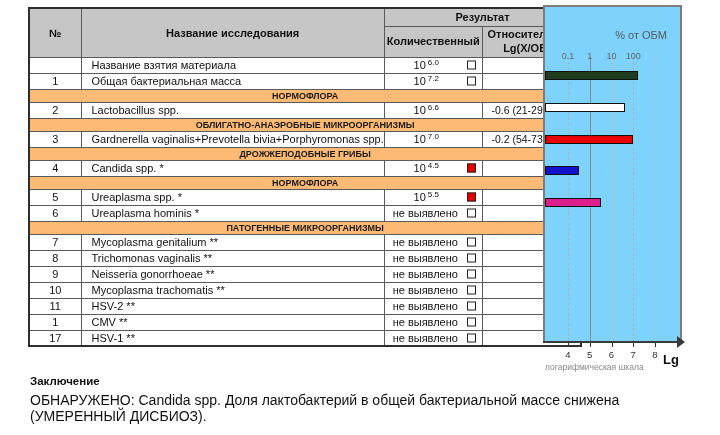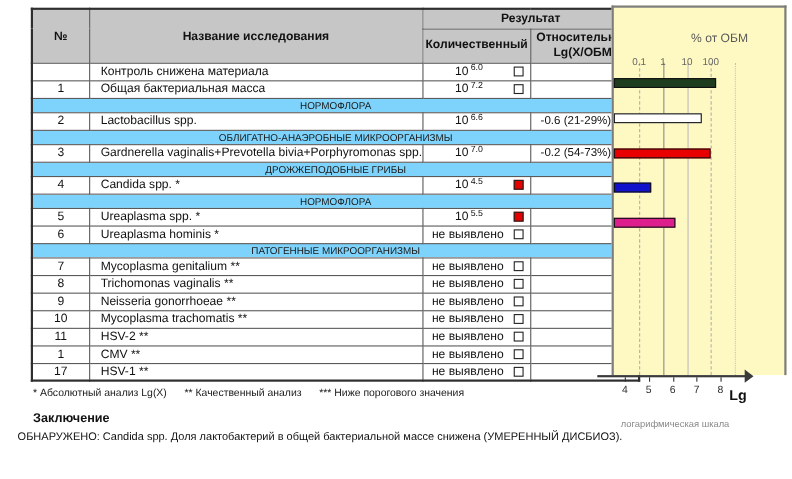--- a/index.html
+++ b/index.html
@@ -5,47 +5,47 @@
   html,body{margin:0;padding:0;}
   #page{position:relative;width:720px;height:435px;background:#ffffff;font-family:"Liberation Sans",sans-serif;color:#111;overflow:hidden;}
 
   
   .report-table{position:absolute;left:28px;top:7px;border-collapse:collapse;table-layout:fixed;background:#fff;border:2px solid #2e2e2e;}
   .report-table td,.report-table th{border:1px solid #5a5a5a;padding:0;overflow:hidden;white-space:nowrap;}
   .report-table th{background:#c6c6c6;font-size:11px;font-weight:bold;}
   .th-sub{font-size:10.5px;white-space:pre-line !important;line-height:1.25;}
   tr.h1{height:18px;} tr.h2{height:31px;}
   tr.data{height:16px;} tr.sect{height:13px;}
-  .sect td{background:#7dd3fc;font-size:9px;text-align:center;color:#1a1a1a;}
+  .sect td{background:#fdba74;font-size:9px;text-align:center;color:#1a1a1a;font-weight:bold;}
   .c-num{text-align:center;font-size:11px;}
   .c-name{text-align:left;padding-left:10px !important;font-size:11px;}
   .c-q{position:relative;text-align:center;font-size:11px;padding-right:14px !important;}
   .c-r{position:relative;text-align:center;font-size:10.5px;padding-right:16px !important;}
   .exp{font-size:8px;position:relative;top:-4px;margin-left:2px;}
   .cbox{position:absolute;right:6px;top:50%;transform:translateY(-50%);width:9px;height:9px;border:1px solid #222;box-sizing:border-box;background:#fff;display:inline-block;}
 
   
   .chart{position:absolute;left:543px;top:5px;width:139px;height:425px;}
-  .chart-frame{position:absolute;left:13px;top:0;width:159px;height:336px;border:2px solid #7d7d7d;border-bottom:none;box-sizing:border-box;background:#fef9c3;}
+  .chart-frame{position:absolute;left:0;top:0;width:139px;height:336px;border:2px solid #7d7d7d;border-bottom:none;box-sizing:border-box;background:#7dd3fc;}
   .chart-title{position:absolute;top:22px;left:17px;width:105px;text-align:right;font-size:11px;color:#595959;}
   .gridline{position:absolute;top:50px;height:284px;width:0;}
   .pct-label{position:absolute;top:44px;width:30px;text-align:center;font-size:9px;color:#666;}
   .bar{position:absolute;left:0;height:9px;border:1px solid #101010;box-sizing:border-box;}
   .axis-line{position:absolute;left:0;top:336px;width:138px;height:2px;background:#3a3a3a;}
   .axis-arrow{position:absolute;left:134px;top:331px;width:0;height:0;border-left:8px solid #3a3a3a;border-top:6px solid transparent;border-bottom:6px solid transparent;}
   .xtick{position:absolute;top:338px;width:1px;height:4px;background:#333;}
   .xlabel{position:absolute;top:344px;width:20px;text-align:center;font-size:9.5px;color:#333;}
   .lg-label{position:absolute;left:120px;top:347px;font-size:13px;font-weight:bold;color:#111;}
-  .scale-label{position:absolute;left:2px;top:357px;width:118px;text-align:right;font-size:8.5px;color:#8a8a8a;margin-top:18px;}
+  .scale-label{position:absolute;left:2px;top:357px;width:118px;text-align:left;font-size:8.5px;color:#8a8a8a;}
 
   
   .footnote{position:absolute;left:30px;top:352px;font-size:9.5px;color:#1a1a1a;}
   .footnote span{margin-right:16px;}
   .concl-title{position:absolute;left:30px;top:375px;font-size:11.5px;font-weight:bold;}
-  .concl-text{position:absolute;left:16px;top:392px;font-size:10px;width:685px;}
+  .concl-text{position:absolute;left:30px;top:392px;font-size:14px;width:685px;}
 </style>
 </head>
 <body>
 
 <div id="page">
 
   <table class="report-table">
     <colgroup>
         <col style="width:52px">
         <col style="width:262px">
@@ -59,21 +59,21 @@
       <th colspan="2">Результат</th>
     </tr>
     <tr class="h2">
       <th class="th-sub">Количественный</th>
       <th class="th-sub">Относительный
 Lg(Х/ОБМ)</th>
     </tr>
 
     <tr class="data">
       <td class="c-num"></td>
-      <td class="c-name">Контроль снижена материала</td>
+      <td class="c-name">Название взятия материала</td>
       <td class="c-q"><span>10</span><span class="exp">6.0</span><span class="cbox" style="background: rgb(255, 255, 255);"></span></td>
       <td class="c-r"><span></span></td>
     </tr>
     <tr class="data">
       <td class="c-num">1</td>
       <td class="c-name">Общая бактериальная масса</td>
       <td class="c-q"><span>10</span><span class="exp">7.2</span><span class="cbox" style="background: rgb(255, 255, 255);"></span></td>
       <td class="c-r"><span></span></td>
     </tr>
     <tr class="sect">
@@ -193,19 +193,16 @@
       <div class="xtick" style="left: 46.75px;"></div>
       <div class="xlabel" style="left: 36.75px;">5</div>
       <div class="xtick" style="left: 68.5px;"></div>
       <div class="xlabel" style="left: 58.5px;">6</div>
       <div class="xtick" style="left: 90.25px;"></div>
       <div class="xlabel" style="left: 80.25px;">7</div>
       <div class="xtick" style="left: 112px;"></div>
       <div class="xlabel" style="left: 102px;">8</div>
     </div>
 
-  <div class="footnote">
-    <span>* Абсолютный анализ Lg(X)</span><span>** Качественный анализ</span><span>*** Ниже порогового значения</span>
-  </div>
   <div class="concl-title">Заключение</div>
   <div class="concl-text">ОБНАРУЖЕНО: Candida spp. Доля лактобактерий в общей бактериальной массе снижена (УМЕРЕННЫЙ ДИСБИОЗ).</div>
 
 </div>
 
 </body></html>

